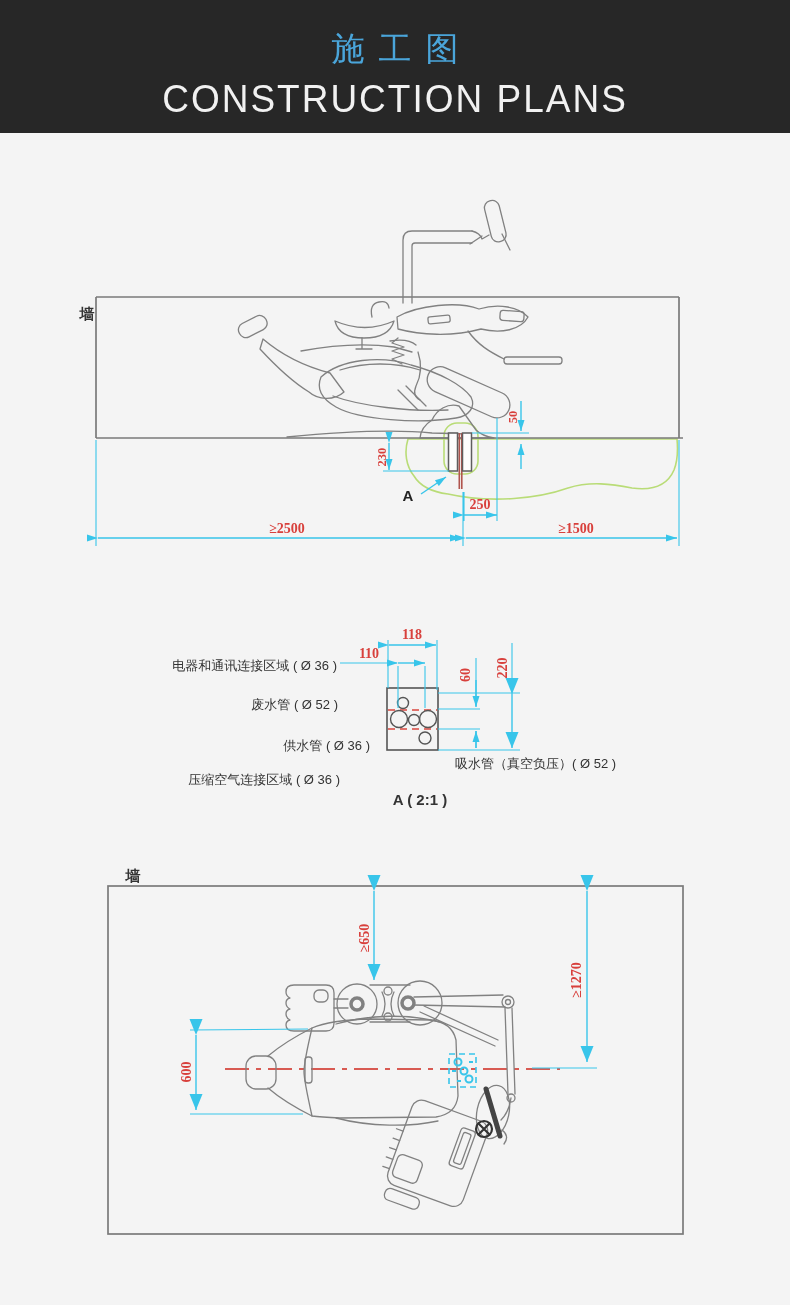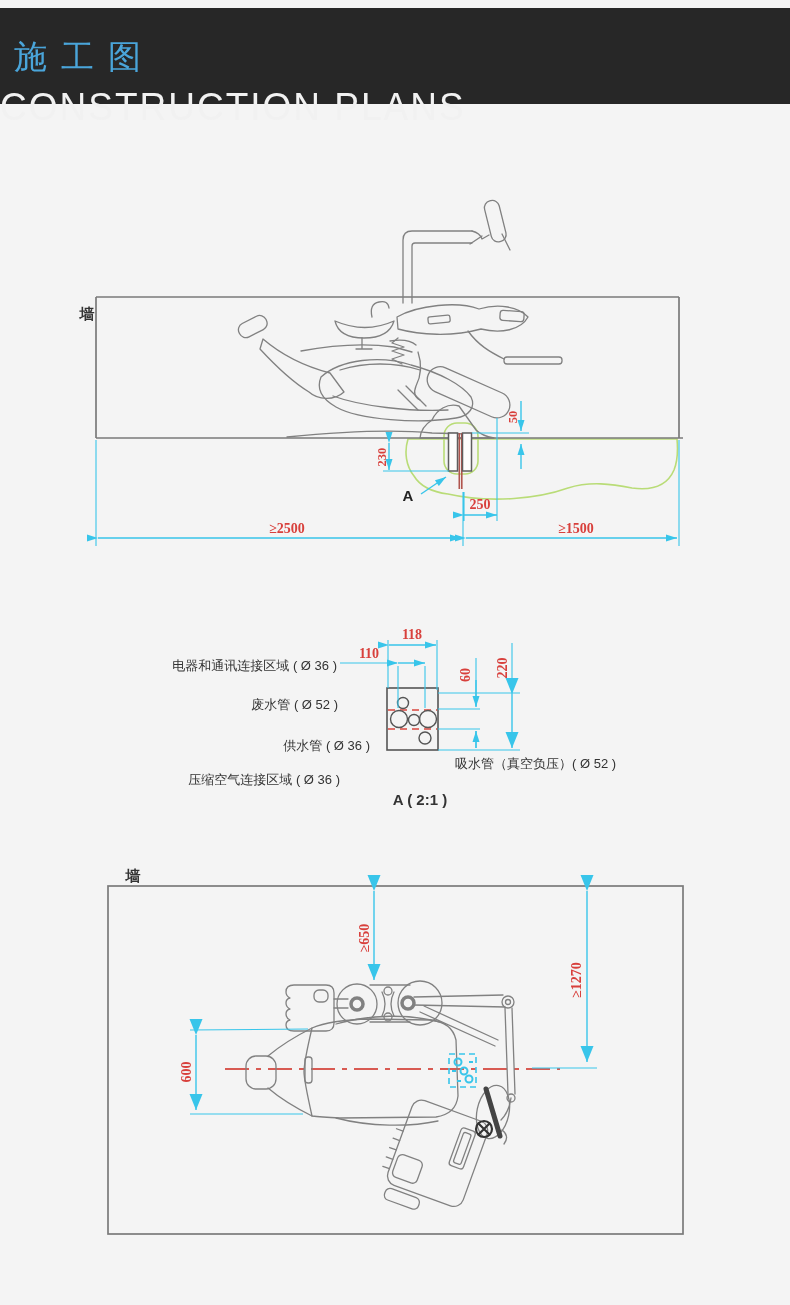--- a/index.html
+++ b/index.html
@@ -12,22 +12,23 @@
     --pipe-red:#b0554e;
     --centerline-red:#d85a52;
   }
   *{margin:0;padding:0;box-sizing:border-box;}
   body{
     width:790px;height:1305px;position:relative;overflow:hidden;
     background:#f4f4f4;
     font-family:"Liberation Sans", sans-serif;
   }
   .header{
-    position:absolute;left:0;top:8px;width:790px;height:96px;
+    position:absolute;left:0;top:0;width:790px;height:133px;
     background:var(--header-bg,#272727);
+    text-align:center;
   }
   .header-title{
     padding-top:27px;
     color:var(--accent-blue,#4aa5da);
     font-size:33px;
     letter-spacing:14px;
     text-indent:14px;
     font-weight:400;
   }
   .header-subtitle{

